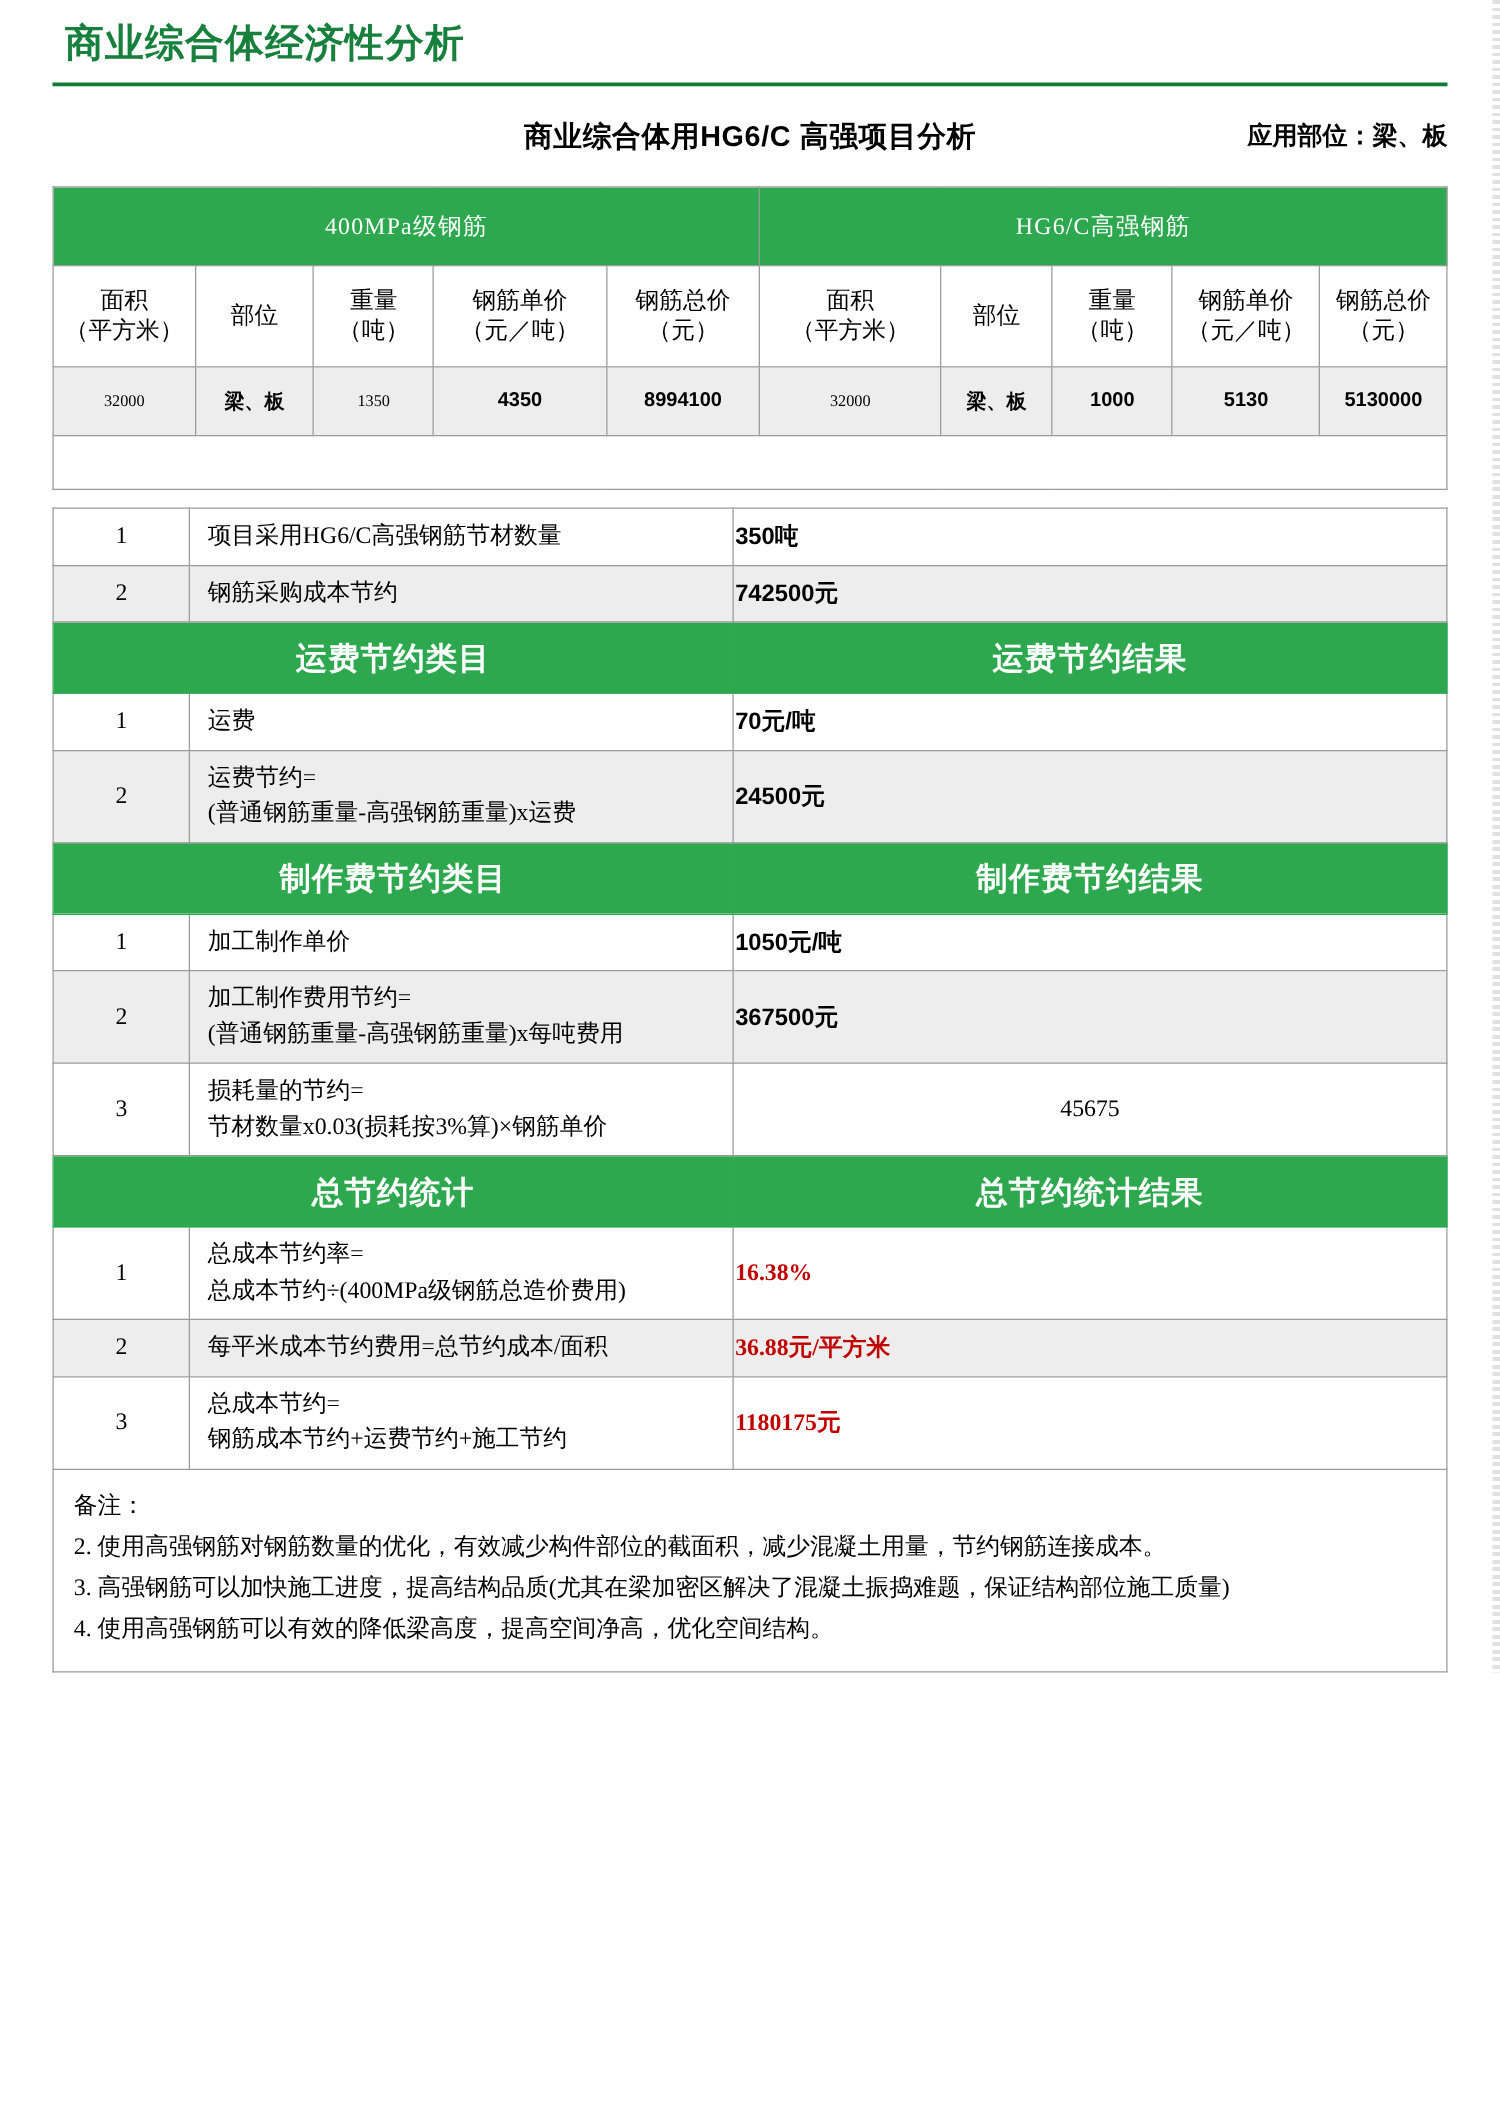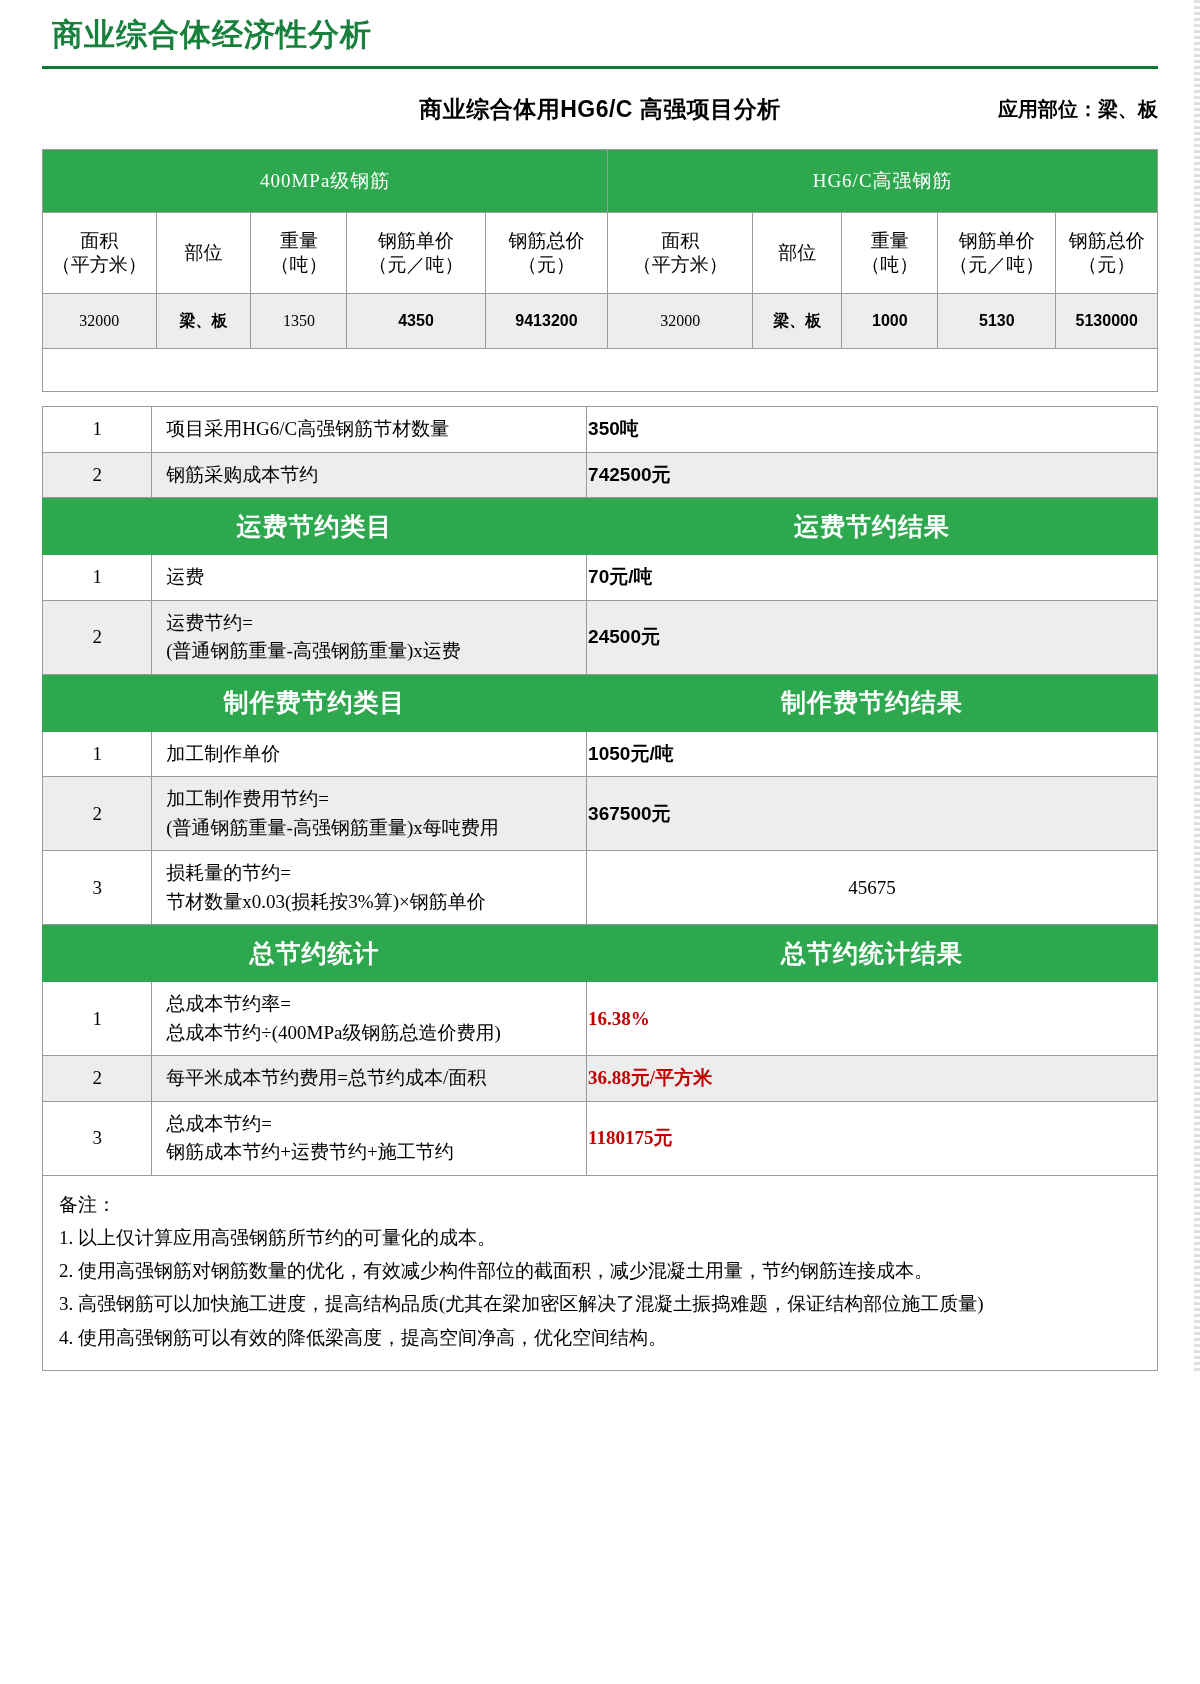--- a/index.html
+++ b/index.html
@@ -87,21 +87,21 @@
   .data-row td {
     background: #ededed;
     height: 46px;
     font-family: "Liberation Sans", "DejaVu Sans", sans-serif;
     font-weight: bold;
     font-size: 16px;
   }
   .data-row td.plain {
     font-family: "Liberation Serif", "DejaVu Serif", serif;
     font-weight: normal;
-    font-size: 16px;
+    font-size: 13px;
   }
   .spacer-row td {
     border: 1px solid #9a9a9a;
     height: 34px;
     background: #ffffff;
   }
   .gap {
     height: 14px;
   }
   
@@ -245,21 +245,21 @@
       <td class="col-head">
         <div>钢筋总价</div>
         <div>（元）</div>
       </td>
     </tr>
     <tr class="data-row">
       <td class="plain">32000</td>
       <td>梁、板</td>
       <td class="plain">1350</td>
       <td>4350</td>
-      <td>9413200</td>
+      <td>8994100</td>
       <td class="plain">32000</td>
       <td>梁、板</td>
       <td>1000</td>
       <td>5130</td>
       <td>5130000</td>
     </tr>
     <tr class="spacer-row">
       <td colspan="10"></td>
     </tr>
   </tbody>
@@ -353,19 +353,18 @@
         <div>总成本节约=</div>
         <div>钢筋成本节约+运费节约+施工节约</div>
       </td>
       <td class="val red">1180175元</td>
     </tr>
   </tbody>
     </table>
 
   <div class="notes">
     <div class="line">备注：</div>
-    <div class="line">1. 以上仅计算应用高强钢筋所节约的可量化的成本。</div>
     <div class="line">2. 使用高强钢筋对钢筋数量的优化，有效减少构件部位的截面积，减少混凝土用量，节约钢筋连接成本。</div>
     <div class="line">3. 高强钢筋可以加快施工进度，提高结构品质(尤其在梁加密区解决了混凝土振捣难题，保证结构部位施工质量)</div>
     <div class="line">4. 使用高强钢筋可以有效的降低梁高度，提高空间净高，优化空间结构。</div>
   </div>
 
 </div>
 
 </body></html>

